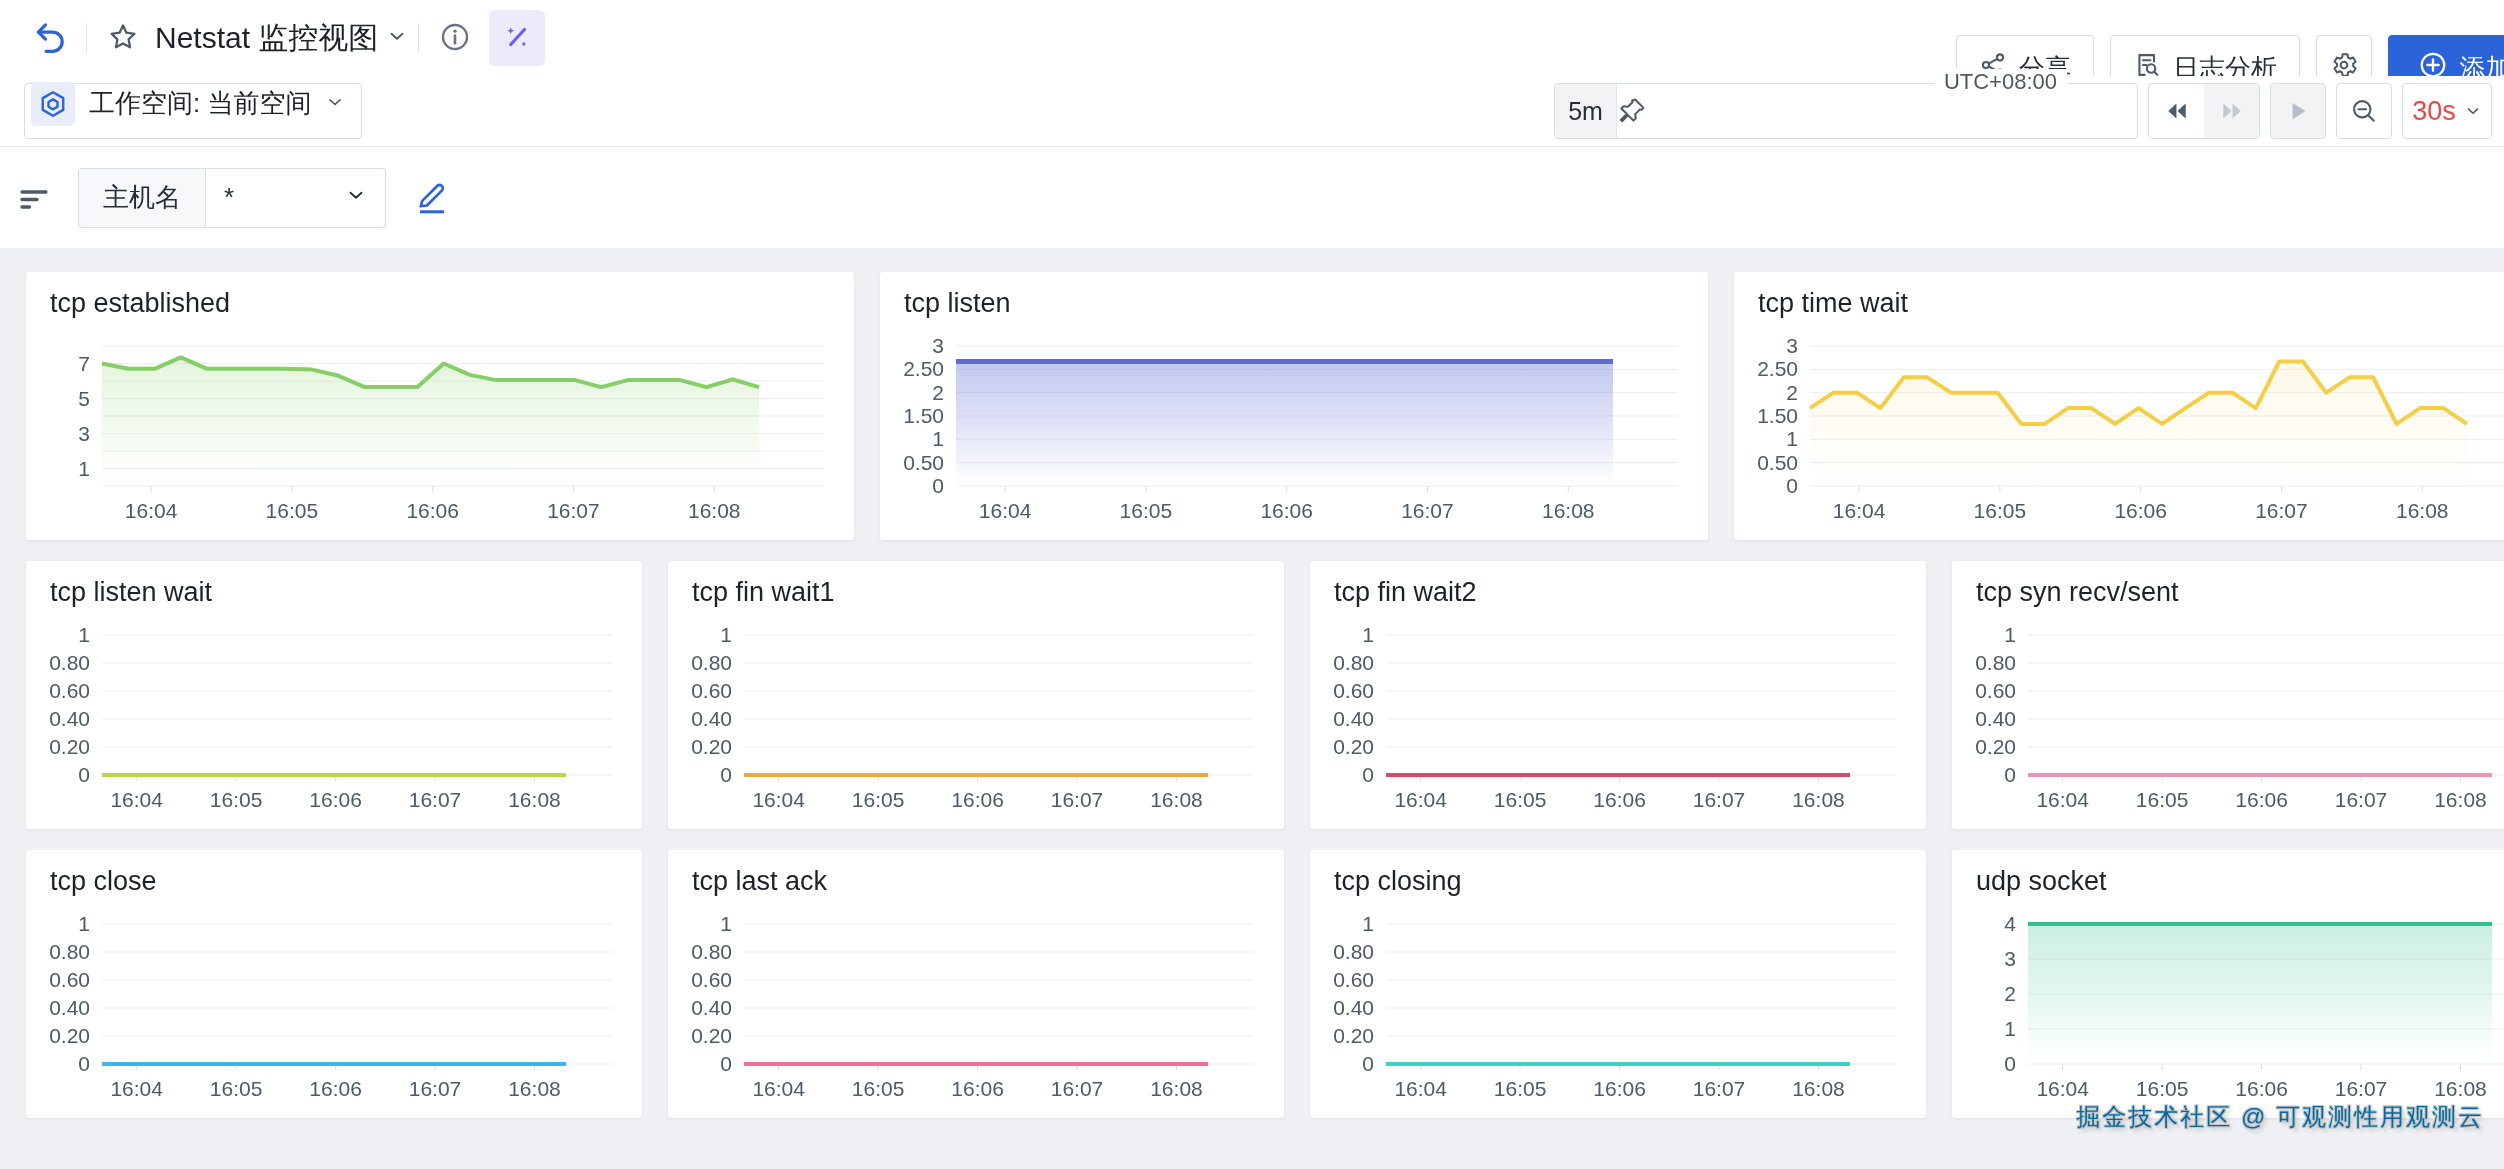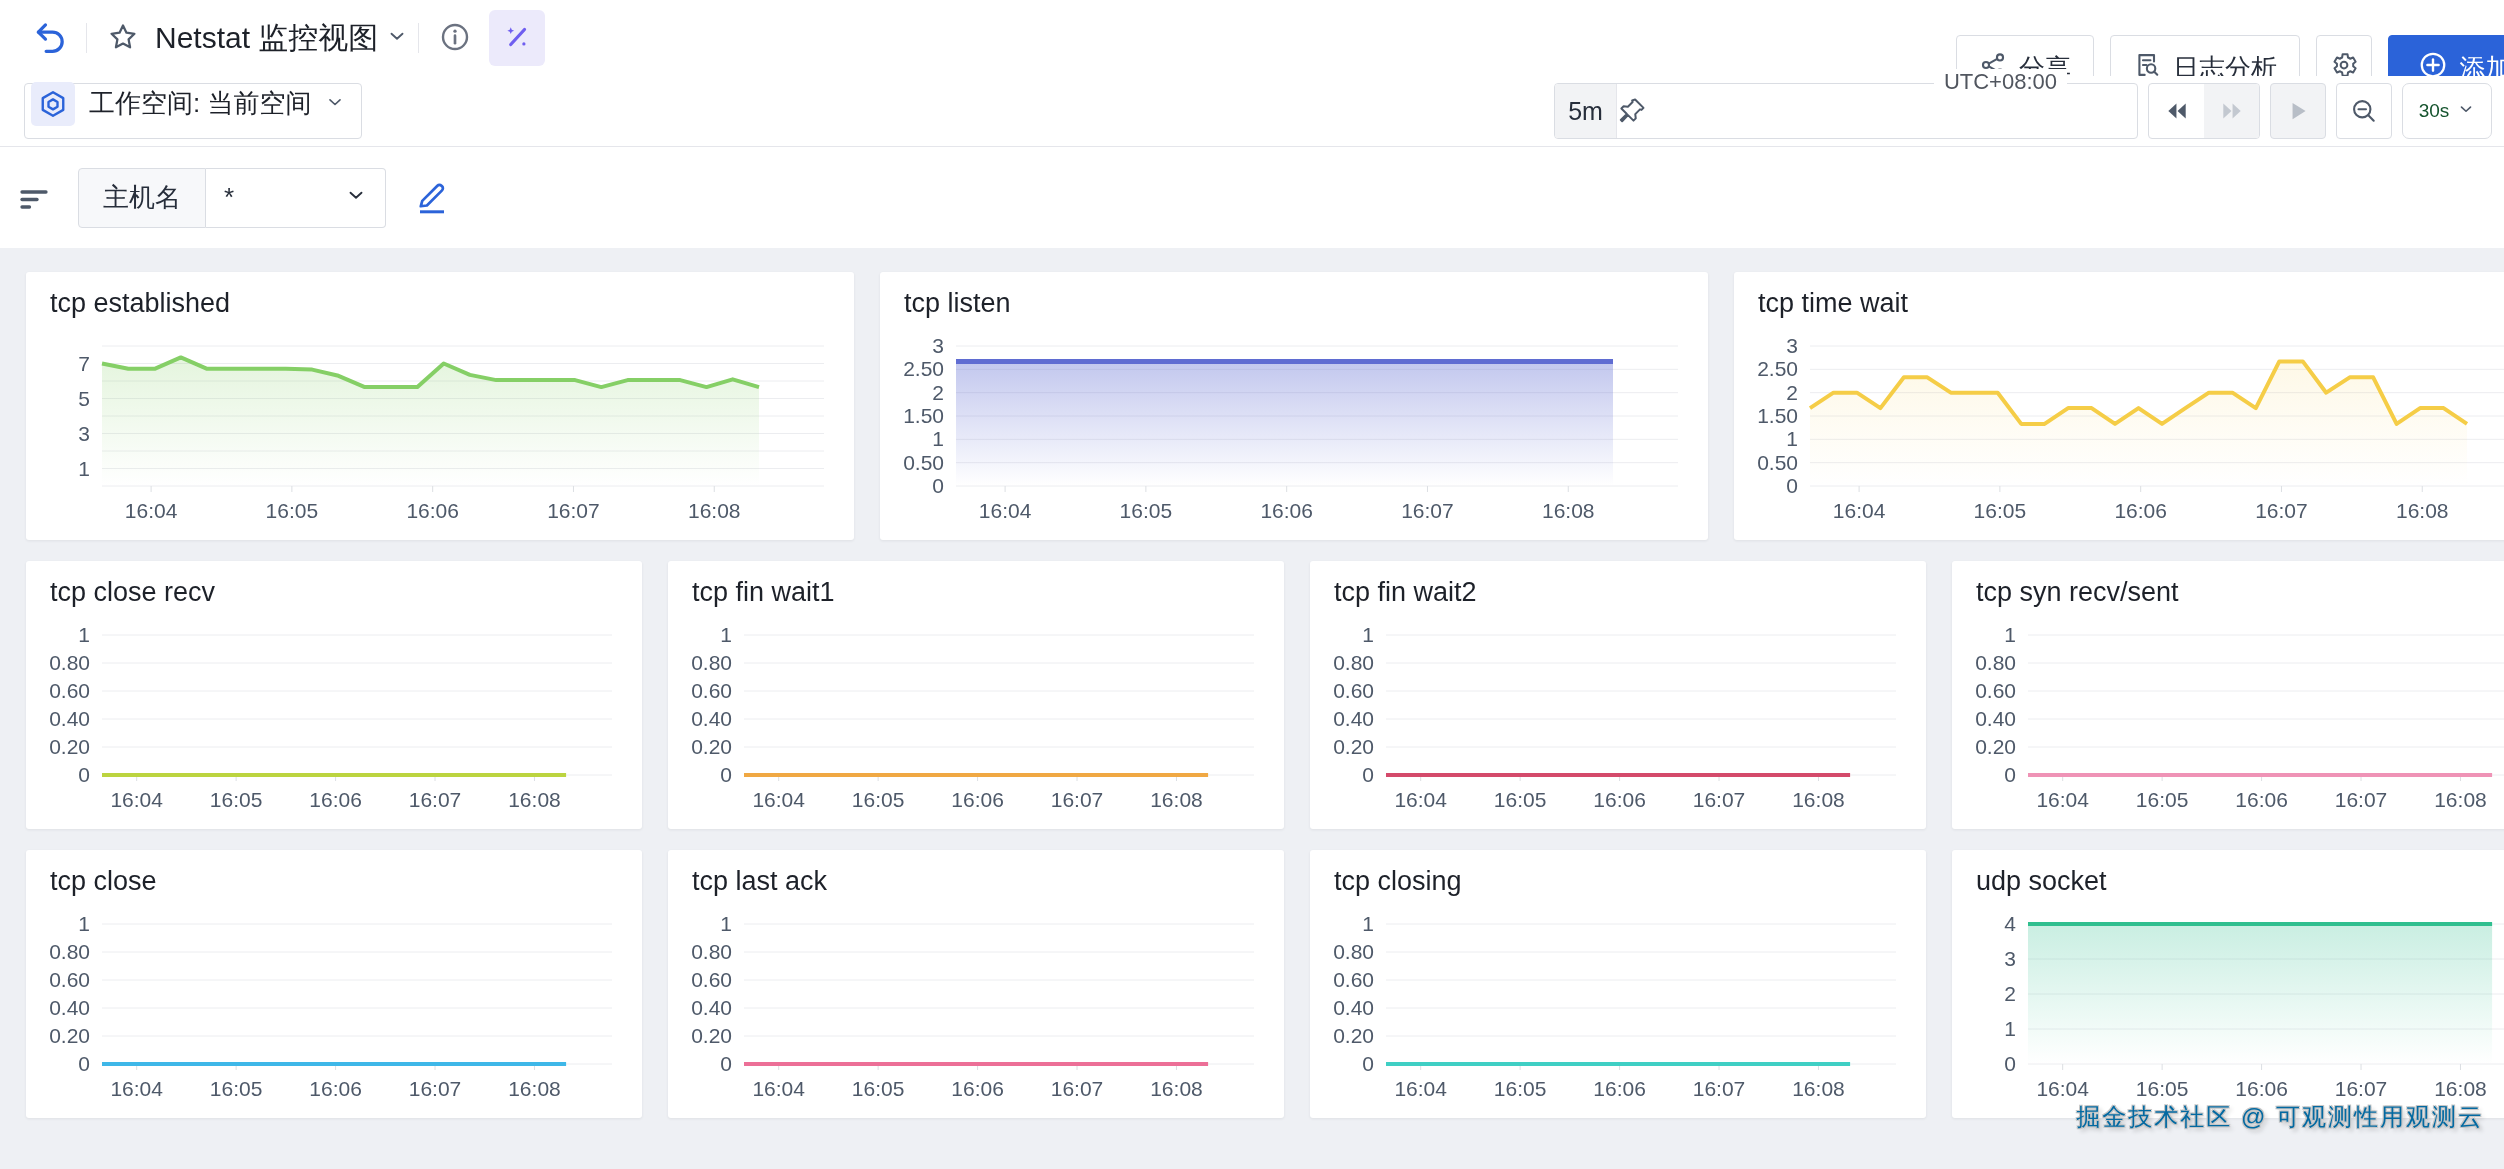--- a/index.html
+++ b/index.html
@@ -28,21 +28,21 @@
   .time-main { width:584px; border:1px solid #dadde3; border-radius:4px; position:relative; display:flex; align-items:center; background:#fff; }
   .tz { position:absolute; top:-15px; right:70px; background:#fff; padding:0 10px; font-size:22px; color:#51565f; }
   .badge5m { width:62px; height:100%; background:#f2f3f5; border-right:1px solid #e5e6eb; display:flex; align-items:center; justify-content:center; font-size:25px; color:#272e3b; border-radius:3px 0 0 3px; }
   .time-text { padding-left:18px; font-size:26px; color:#272e3b; flex:1; }
   .pin { margin-right:12px; display:flex; cursor:pointer; }
   .nav-group { display:flex; height:56px; border:1px solid #dadde3; border-radius:4px; overflow:hidden; background:#fff; }
   .nav-half { width:55px; display:flex; align-items:center; justify-content:center; cursor:pointer; }
   .nav-half.disabled { background:#f2f3f5; cursor:default; }
   .box-btn { width:56px; height:56px; border:1px solid #dadde3; border-radius:4px; display:flex; align-items:center; justify-content:center; background:#fff; cursor:pointer; }
   .box-btn.disabled { background:#f2f3f5; cursor:default; }
-  .interval { width:90px; gap:8px; font-size:19px; color:#14532d;border-radius:7px; }
+  .interval { width:90px; gap:8px; font-size:27px; color:#ef4444; }
   .filterbar { background:#fff; height:101px; display:flex; align-items:center; padding-left:16px; gap:26px; }
   .filter-ic { display:flex; cursor:pointer; }
   .field { display:flex; height:60px; cursor:pointer; }
   .field-label { background:#f7f8fa; border:1px solid #dadde3; border-radius:4px 0 0 4px; padding:0 24px; font-size:26px; color:#272e3b; display:flex; align-items:center; }
   .field-value { border:1px solid #dadde3; border-left:none; border-radius:0 4px 4px 0; width:180px; padding:0 18px; font-size:26px; color:#272e3b; display:flex; align-items:center; justify-content:space-between; background:#fff; }
   .edit-ic { display:flex; cursor:pointer; margin-left:2px; }
   .content { padding:24px 0 0 26px; }
   .chart-row { display:flex; gap:26px; margin-bottom:21px; }
   .card { background:#fff; border-radius:3px; height:268px; position:relative; flex:none; box-shadow:0 1px 3px rgba(30,35,43,.07); cursor:pointer; }
   .card-title { position:absolute; top:16px; left:24px; font-size:27px; color:#1d2129; font-weight:500; z-index:2; }
@@ -345,21 +345,21 @@
                 <stop offset="100%" stop-color="#f5cd47" stop-opacity="0"></stop>
               </linearGradient>
             </defs>
             <path d="M76.0,136.1L99.5,120.7L122.9,120.7L146.4,136.1L169.9,105.3L193.3,105.3L216.8,120.7L240.3,120.7L263.7,120.7L287.2,151.9L310.6,151.9L334.1,136.1L357.6,136.1L381.0,151.9L404.5,136.1L428.0,151.9L451.4,136.1L474.9,120.7L498.4,120.7L521.8,136.1L545.3,89.4L568.8,89.4L592.2,120.7L615.7,105.3L639.2,105.3L662.6,151.9L686.1,136.1L709.6,136.1L733.0,151.9L733.0,214L76,214Z" fill="url(#grad-tcp-time-wait)" stroke="none"></path>
             <polyline points="76.0,136.1 99.5,120.7 122.9,120.7 146.4,136.1 169.9,105.3 193.3,105.3 216.8,120.7 240.3,120.7 263.7,120.7 287.2,151.9 310.6,151.9 334.1,136.1 357.6,136.1 381.0,151.9 404.5,136.1 428.0,151.9 451.4,136.1 474.9,120.7 498.4,120.7 521.8,136.1 545.3,89.4 568.8,89.4 592.2,120.7 615.7,105.3 639.2,105.3 662.6,151.9 686.1,136.1 709.6,136.1 733.0,151.9" fill="none" stroke="#f5cd47" stroke-width="4" stroke-linejoin="round" stroke-linecap="butt"></polyline>
           </svg>
         </div>
       </div>
     <div class="chart-row">
         <div class="card" style="width: 616px;">
-          <div class="card-title">tcp close recv</div>
+          <div class="card-title">tcp listen wait</div>
           <svg class="plot" width="616" height="268">
             <line x1="76" y1="214" x2="586" y2="214" stroke="#ecedf0" stroke-width="1"></line>
             <line x1="76" y1="186" x2="586" y2="186" stroke="#ecedf0" stroke-width="1"></line>
             <line x1="76" y1="158" x2="586" y2="158" stroke="#ecedf0" stroke-width="1"></line>
             <line x1="76" y1="130" x2="586" y2="130" stroke="#ecedf0" stroke-width="1"></line>
             <line x1="76" y1="102" x2="586" y2="102" stroke="#ecedf0" stroke-width="1"></line>
             <line x1="76" y1="74" x2="586" y2="74" stroke="#ecedf0" stroke-width="1"></line>
             <line x1="110.68" y1="214" x2="110.68" y2="220" stroke="#dcdfe3" stroke-width="1"></line>
             <text x="110.68" y="246" text-anchor="middle" fill="#4e5969" font-size="21">16:04</text>
             <line x1="210.13" y1="214" x2="210.13" y2="220" stroke="#dcdfe3" stroke-width="1"></line>

